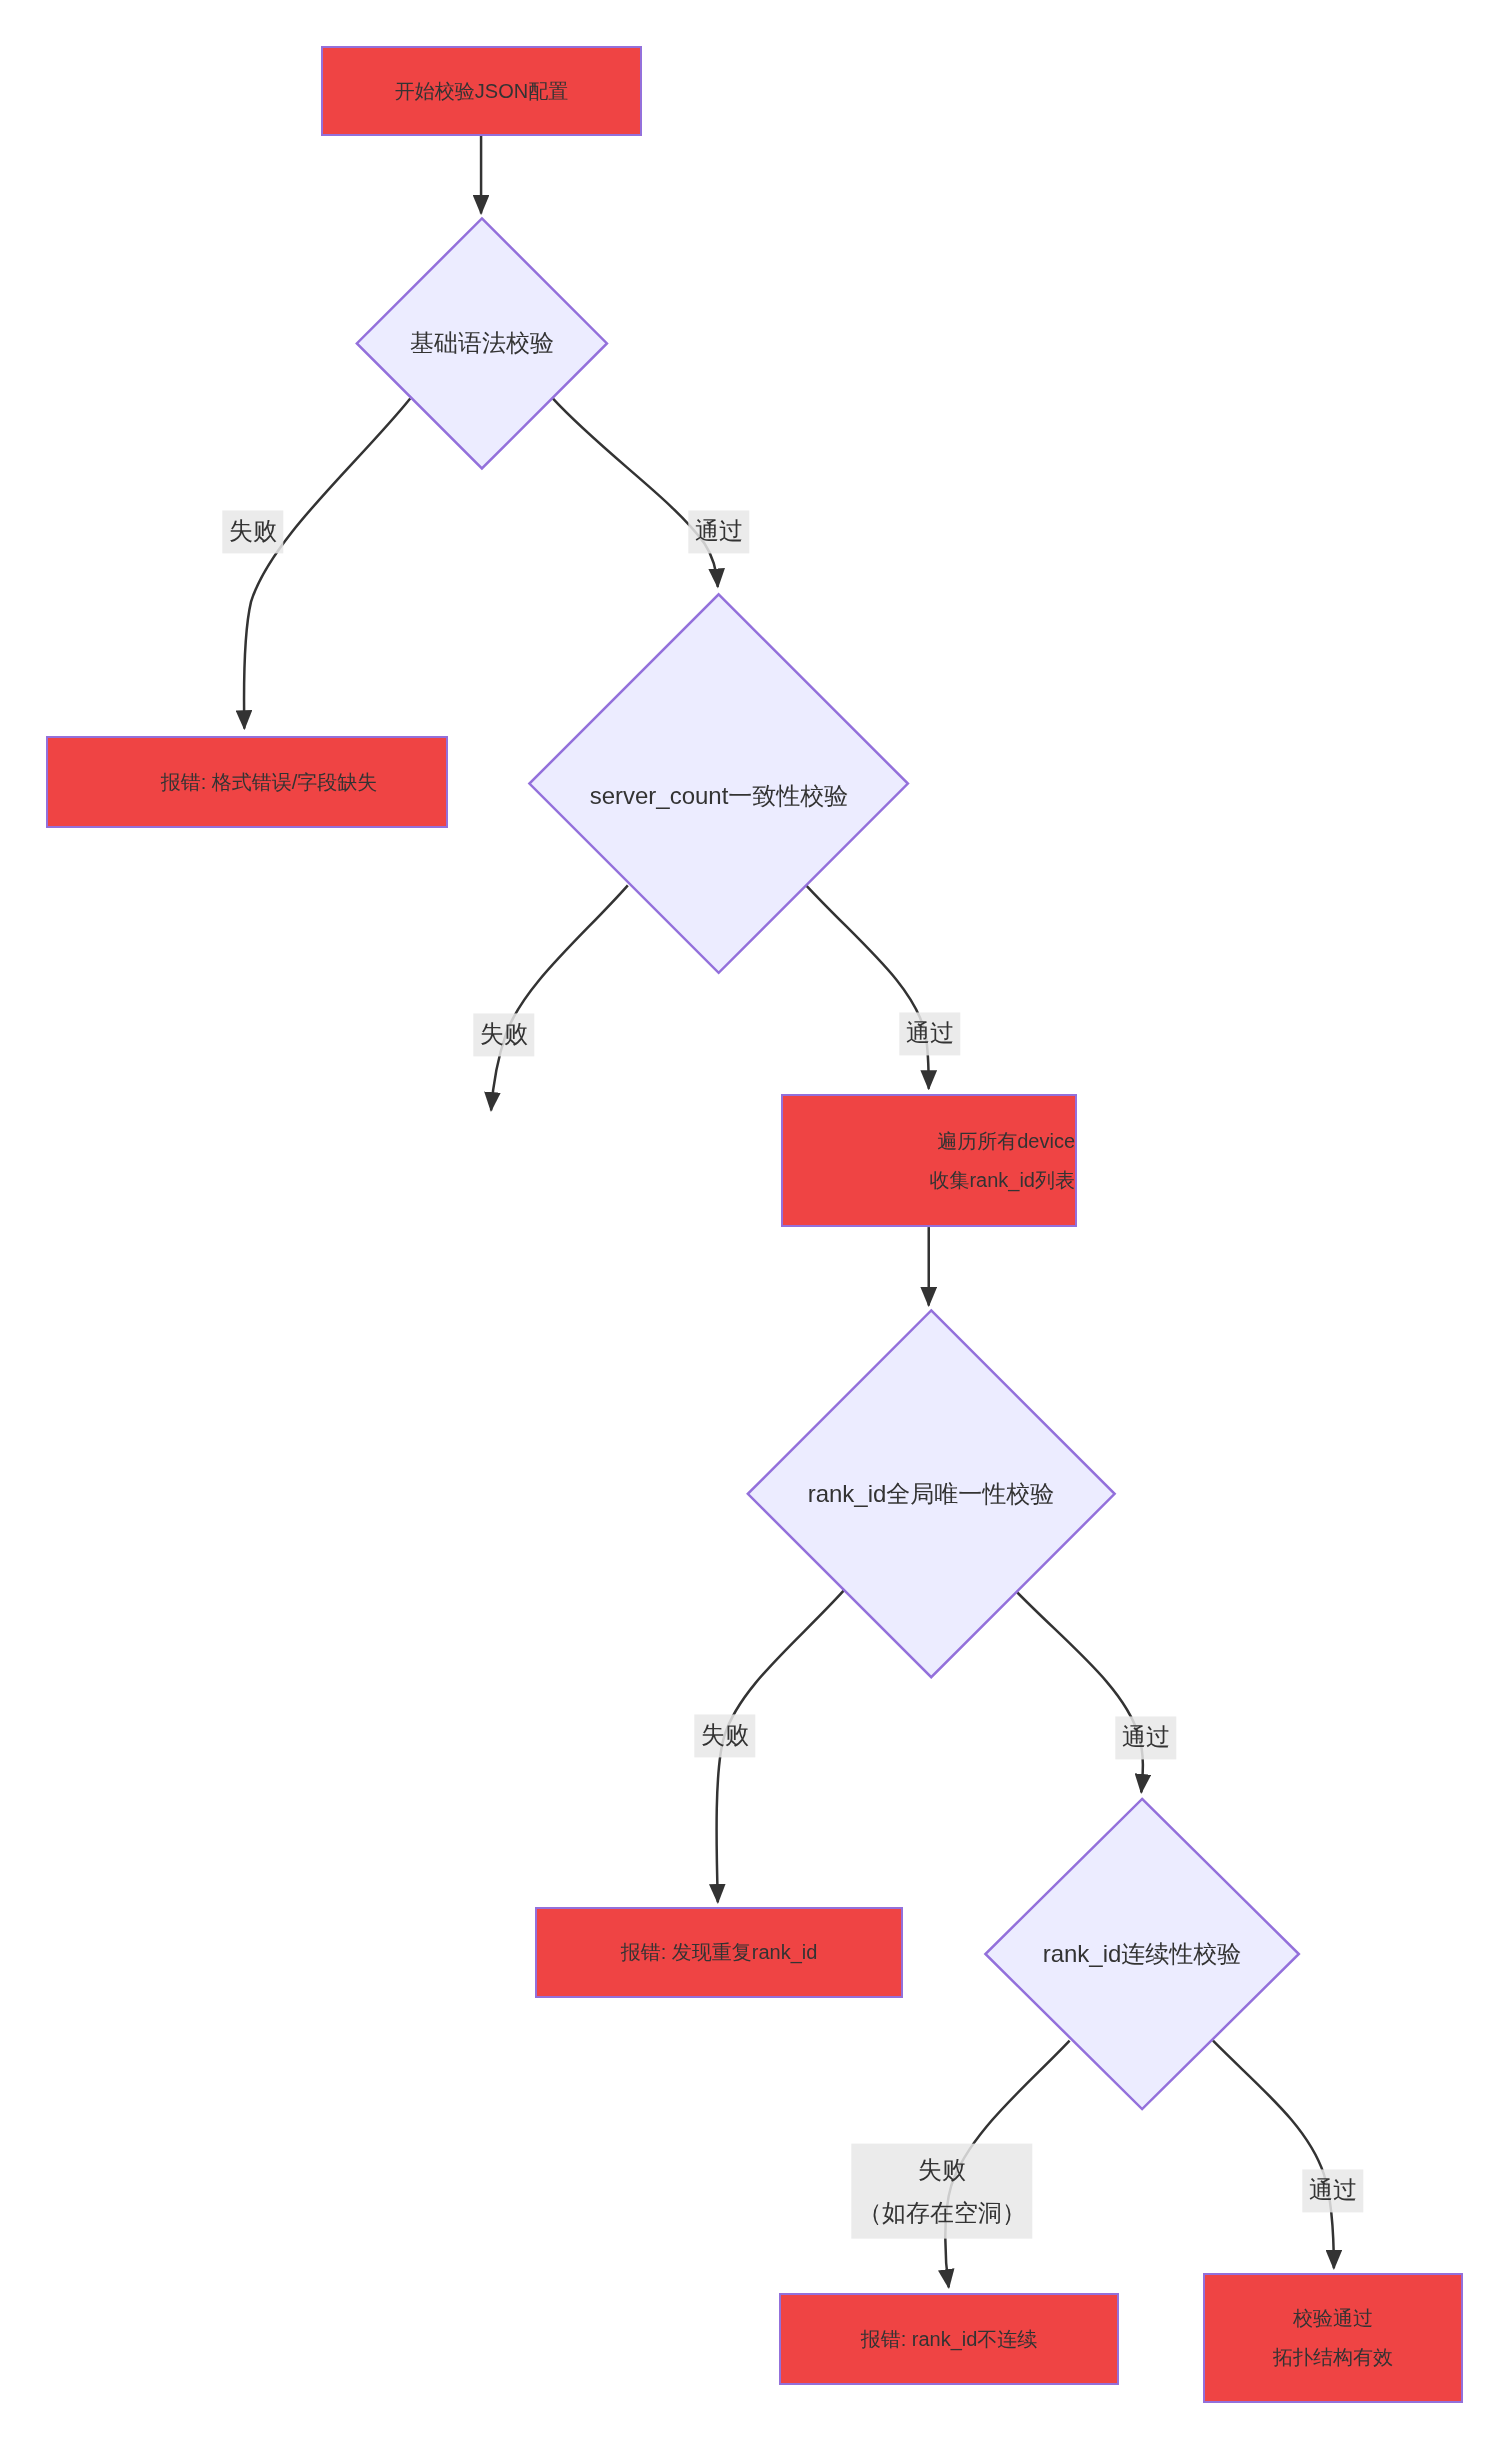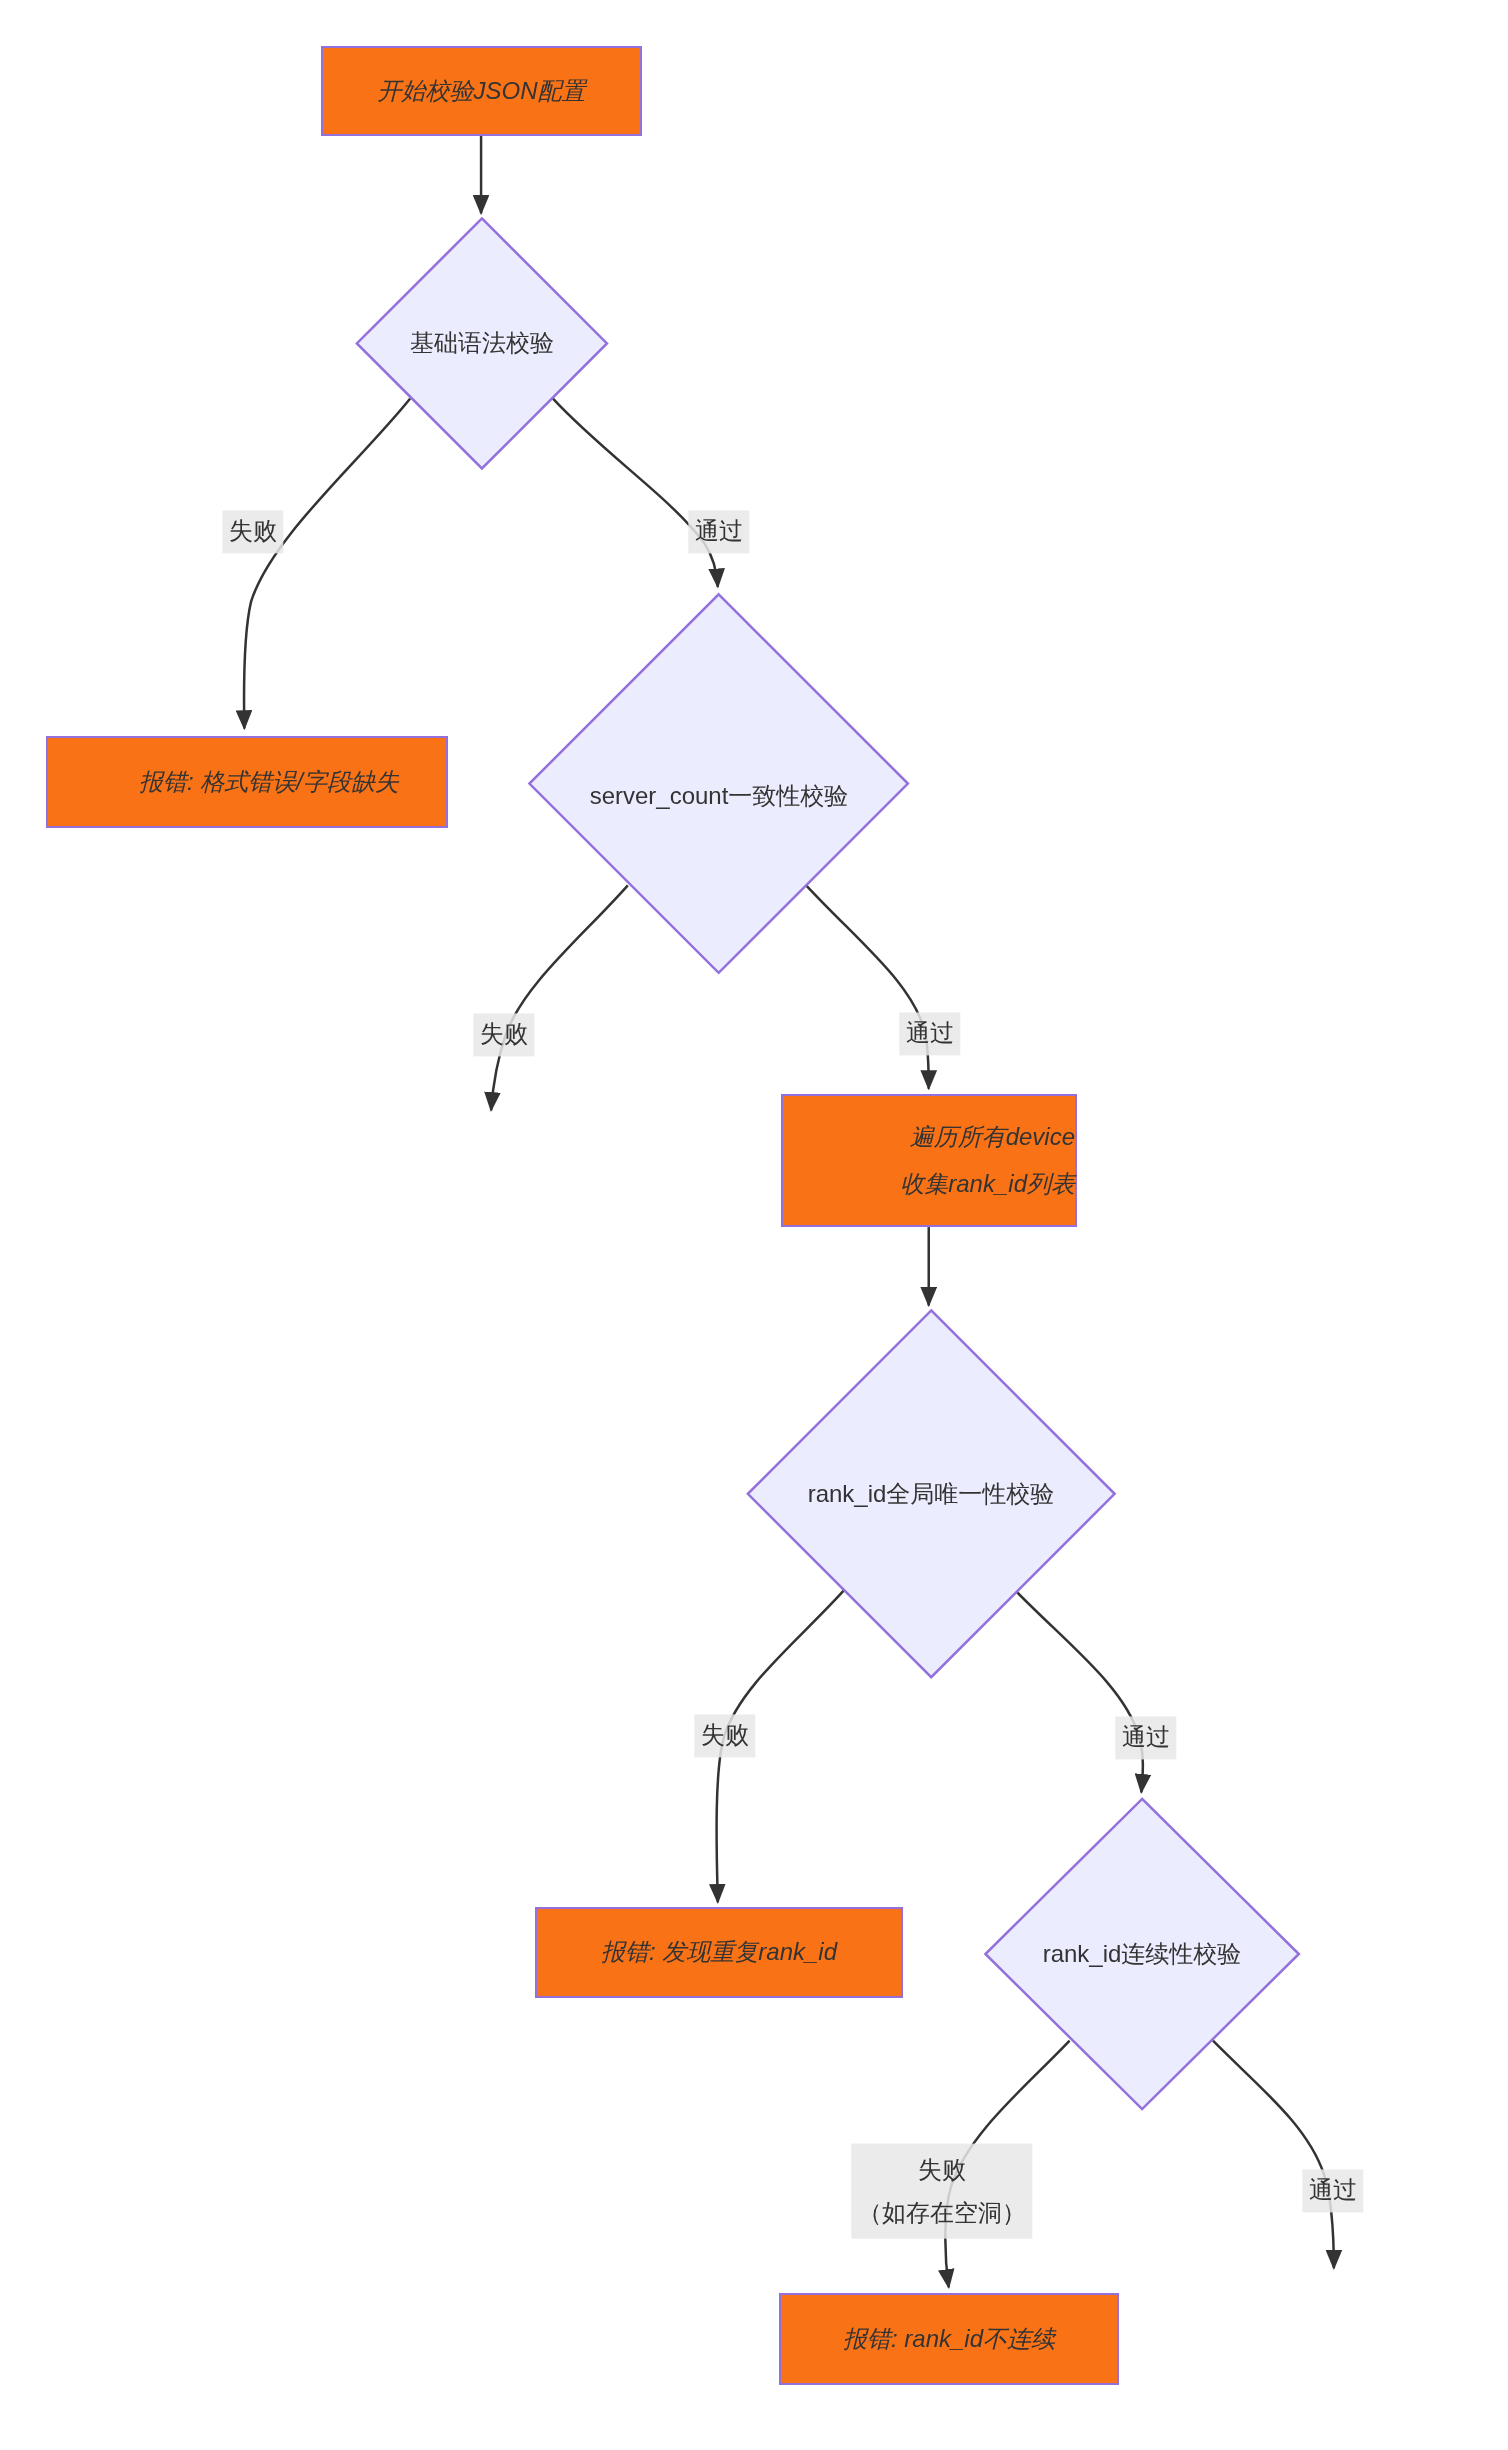--- a/index.html
+++ b/index.html
@@ -19,32 +19,31 @@
     stroke-width: 3px;
   }
   .diamond {
     fill: #ECECFF;
     stroke: #9370DB;
     stroke-width: 3px;
   }
   .node {
     position: absolute;
     box-sizing: border-box;
-    background: #f97316;
+    background: #ef4444;
     border: 2.5px solid #9370DB;
     display: flex;
     flex-direction: column;
     align-items: center;
     justify-content: center;
-    font-size: 24px;
+    font-size: 20px;
     line-height: 1.95;
     text-align: center;
     color: #333333;
     white-space: nowrap;
-    font-style: italic;
   }
   .diamond-label {
     position: absolute;
     transform: translate(-50%, -50%);
     font-size: 24px;
     color: #333333;
     white-space: nowrap;
   }
   .edge-label {
     position: absolute;
@@ -107,20 +106,24 @@
   </div>
 
   <div class="node" style="left:535px; top:1907px; width:368px; height:91px;">
     <span>报错: 发现重复rank_id</span>
   </div>
 
   <div class="node" style="left:779px; top:2293px; width:340px; height:92px;">
     <span>报错: rank_id不连续</span>
   </div>
 
+  <div class="node" style="left:1203px; top:2273px; width:260px; height:130px;">
+    <span>校验通过</span>
+    <span>拓扑结构有效</span>
+  </div>
 
   <div class="diamond-label" style="left:482px; top:343px;">基础语法校验</div>
   <div class="diamond-label" style="left:719px; top:784px;margin-top:12px;">server_count一致性校验</div>
   <div class="diamond-label" style="left:931px; top:1494px;">rank_id全局唯一性校验</div>
   <div class="diamond-label" style="left:1142px; top:1954px;text-align:center;">rank_id连续性校验</div>
 
   <div class="edge-label" style="left:253px; top:532px;">失败</div>
   <div class="edge-label" style="left:719px; top:532px;">通过</div>
   <div class="edge-label" style="left:504px; top:1035px;">失败</div>
   <div class="edge-label" style="left:930px; top:1034px;">通过</div>

